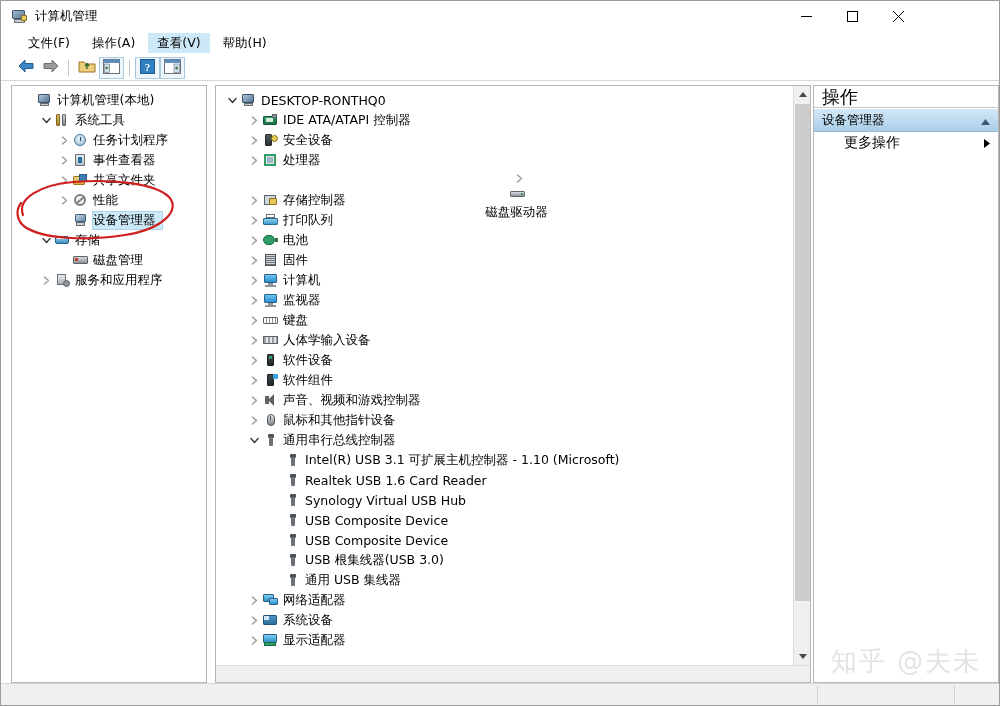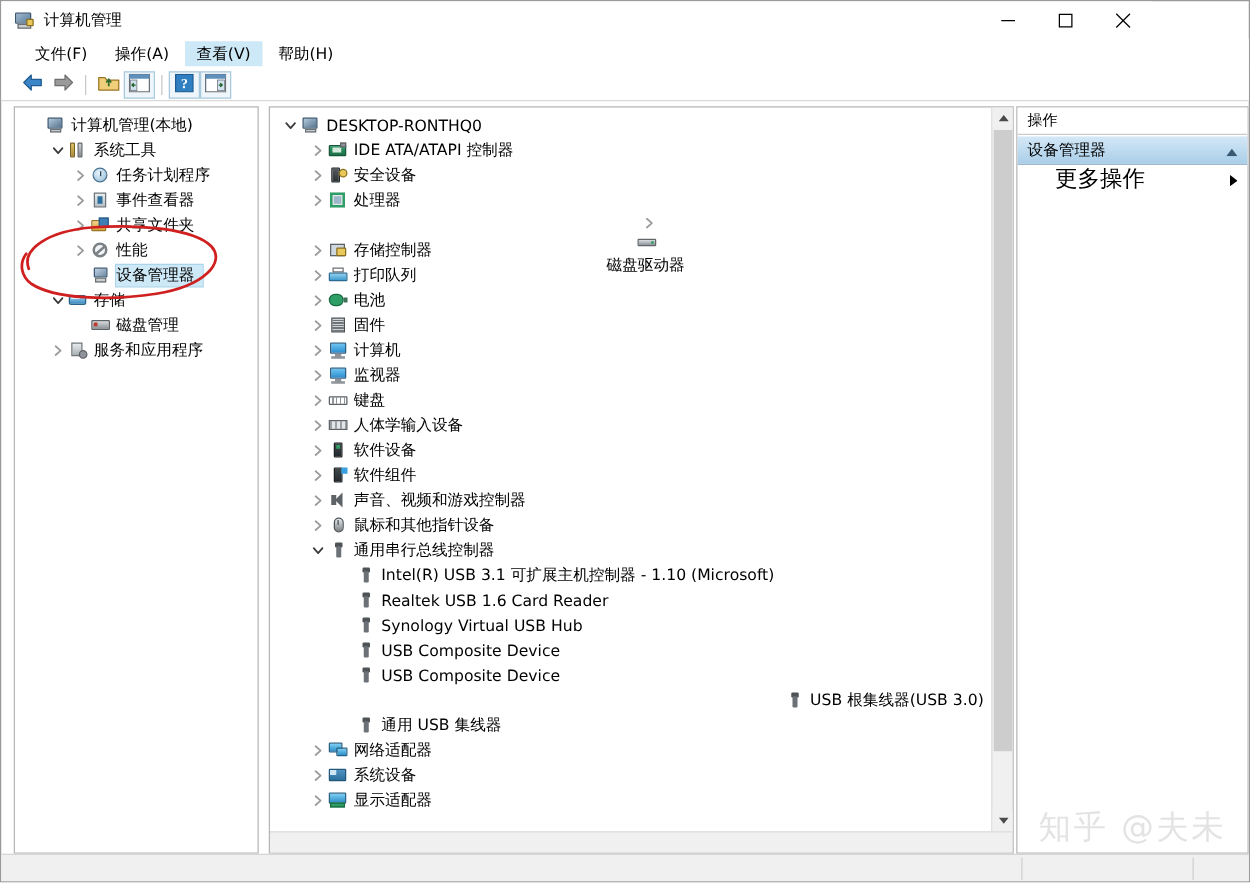--- a/index.html
+++ b/index.html
@@ -231,37 +231,37 @@
   .svc-gear { left:9px; top:8px; width:7px; height:7px;
     background:#8e9499; border:1px solid #5c6266; border-radius:50%; }
   .ide-body { left:1px; top:4px; width:14px; height:9px;
     background: linear-gradient(180deg,#2f9e66,#1c7047); border:1px solid #14573a; border-radius:1px; }
   .ide-chip { left:4px; top:6px; width:7px; height:4px; background:#d6e9dd; }
   .ide-plug { left:10px; top:2px; width:5px; height:4px; background:#8e9499; border:1px solid #5c6266; }
 
   
   #act-header {
     height: 22px; display: flex; align-items: center;
-    padding-left: 8px; font-size: 12px;
+    padding-left: 8px; font-size: 18px;
     border-bottom: 1px solid #c9c9c9;
     background: #ffffff;
   }
   #act-section {
     height: 24px; display: flex; align-items: center;
     padding-left: 8px; padding-right: 8px;
     font-size: 12.5px;
     background: linear-gradient(180deg,#d4e8f7,#a9cee8);
     border-top: 1px solid #ffffff;
     border-bottom: 1px solid #9bb8cf;
     justify-content: space-between;
   }
   .act-item {
     height: 22px; display: flex; align-items: center;
     padding-left: 30px; padding-right: 8px;
-    font-size: 18px;
+    font-size: 14px;
     justify-content: space-between;
   }
 
   
   .vscroll {
     position: absolute; top: 0; right: 0; width: 17px; height: 100%;
     background: #f0f0f0; border-left: 1px solid #dcdcdc;
   }
   .vs-arrow {
     position: absolute; left: 0; width: 17px; height: 17px;
@@ -756,21 +756,21 @@
           <span class="lbl">USB Composite Device</span>
         </div>
         <div class="trow" style="padding-left: 52px;">
           <span class="chev"></span>
           <span class="ico">
             <i class="ic usb-head"></i>
             <i class="ic usb-stem"></i>
           </span>
           <span class="lbl">USB Composite Device</span>
         </div>
-        <div class="trow" style="padding-left: 52px; justify-content: flex-end;">
+        <div class="trow" style="padding-left: 52px;">
           <span class="chev"></span>
           <span class="ico">
             <i class="ic usb-head"></i>
             <i class="ic usb-stem"></i>
           </span>
           <span class="lbl">USB 根集线器(USB 3.0)</span>
         </div>
         <div class="trow" style="padding-left: 52px;">
           <span class="chev"></span>
           <span class="ico">

